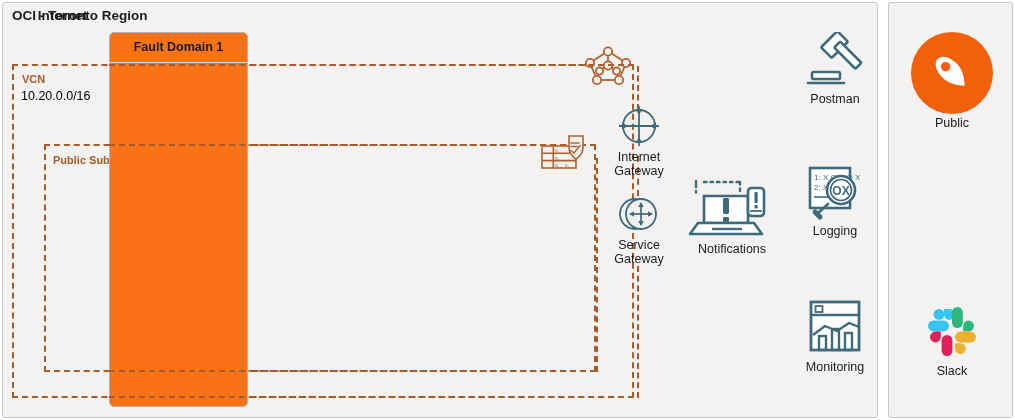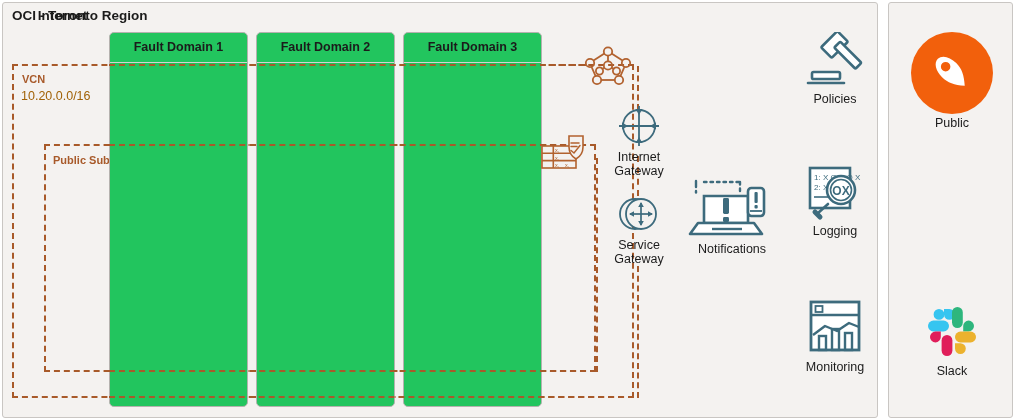--- a/index.html
+++ b/index.html
@@ -52,32 +52,32 @@
     position: absolute;
     color: #a85a2a;
     font-weight: bold;
     font-size: 11px;
     line-height: 15px;
     white-space: nowrap;
   }
   #vcn-label { left: 22px; top: 72px; }
   #vcn-cidr {
     position: absolute; left: 21px; top: 89px;
-    color: #a16207; font-size: 12.5px; font-weight: normal;
+    color: #000000; font-size: 12.5px; font-weight: normal;
     white-space: nowrap;
   }
   #subnet-label { left: 53px; top: 152px; line-height: 16px; }
 
   
   .fd {
     position: absolute;
     top: 32px;
     width: 139px;
     height: 375px;
-    background: #22c55e;
+    background: #f97316;
     border: 1px solid #b5b2af;
     border-radius: 5px;
     box-sizing: border-box;
     z-index: 3;
   }
   #fd1 { left: 109px; }
   #fd2 { left: 256px; }
   #fd3 { left: 403px; }
   .fd-header {
     height: 29px;
@@ -139,26 +139,20 @@
 <div class="canvas">
 
   <div class="panel" id="oci-panel"></div>
   <div class="panel-title" id="oci-title">OCI - Toronto Region</div>
 
   <div class="dashed-box" id="vcn-box"></div>
   <div class="dashed-box" id="subnet-box"></div>
 
   <div class="fd" id="fd1">
     <div class="fd-header">Fault Domain 1</div>
-  </div>
-  <div class="fd" id="fd2">
-    <div class="fd-header">Fault Domain 2</div>
-  </div>
-  <div class="fd" id="fd3">
-    <div class="fd-header">Fault Domain 3</div>
   </div>
 
   <div class="dash-h" style="left:109px; top:64px; width:477px;"></div>
 
   <div class="dash-h" style="left:109px; top:396px; width:525px;"></div>
 
   <div class="dash-h" style="left:109px; top:144px; width:487px;"></div>
 
   <div class="dash-h" style="left:109px; top:370px; width:487px;"></div>
 
@@ -282,21 +276,21 @@
     <svg class="icon-art" width="64" height="58" viewBox="0 0 64 58">
       <g stroke="#3d6b7d" stroke-width="2.6" fill="#fff" stroke-linejoin="round">
         <rect x="20" y="5" width="23" height="15" rx="1.5" transform="rotate(-45 31.5 12.5)"></rect>
         <rect x="30" y="19" width="30" height="8.5" rx="1.5" transform="rotate(45 45 23)"></rect>
       </g>
       <g stroke="#3d6b7d" stroke-width="2.6" fill="#fff" stroke-linejoin="round">
         <rect x="9" y="40" width="28" height="7" rx="1.6"></rect>
         <path d="M5 51 h36" stroke-linecap="round"></path>
       </g>
     </svg>
-    <div class="icon-caption">Policies</div>
+    <div class="icon-caption">Postman</div>
   </div>
 
   <div class="icon-item" id="logging-item">
     <svg class="icon-art" width="62" height="58" viewBox="0 0 62 58">
       <rect x="6" y="4" width="40" height="40" fill="#fff" stroke="#3d6b7d" stroke-width="2.6"></rect>
       <g fill="#3d6b7d" font-size="8" font-family="Liberation Sans, sans-serif">
         <text x="10" y="16">1: X O X O X</text>
         <text x="10" y="26">2: X O X O</text>
       </g>
       <line x1="10" y1="33" x2="40" y2="33" stroke="#3d6b7d" stroke-width="1.6"></line>

